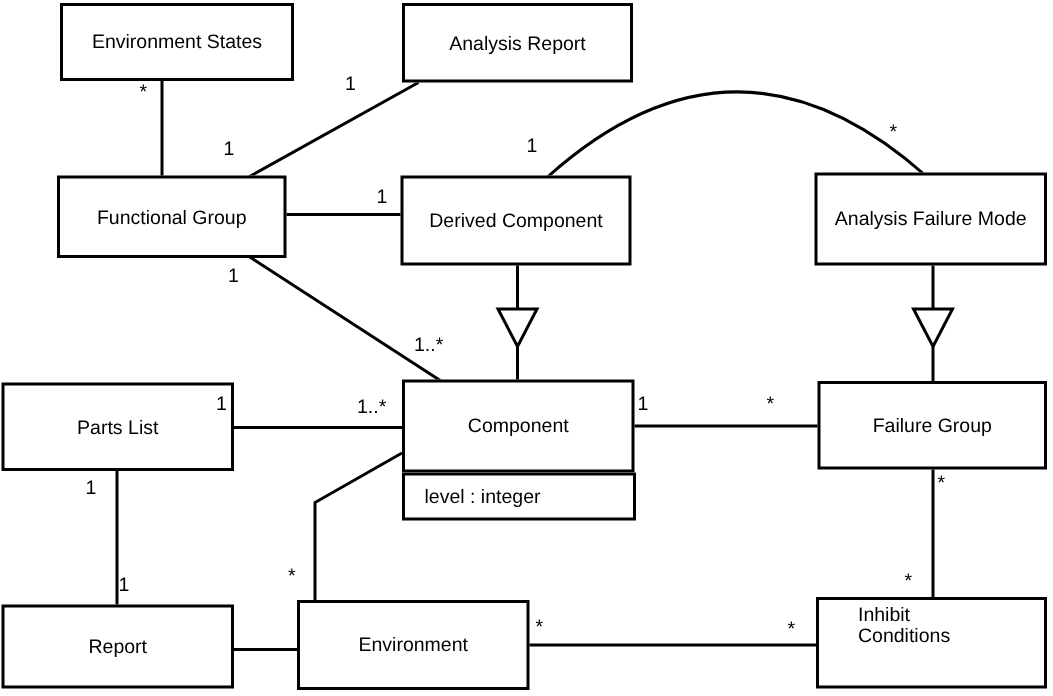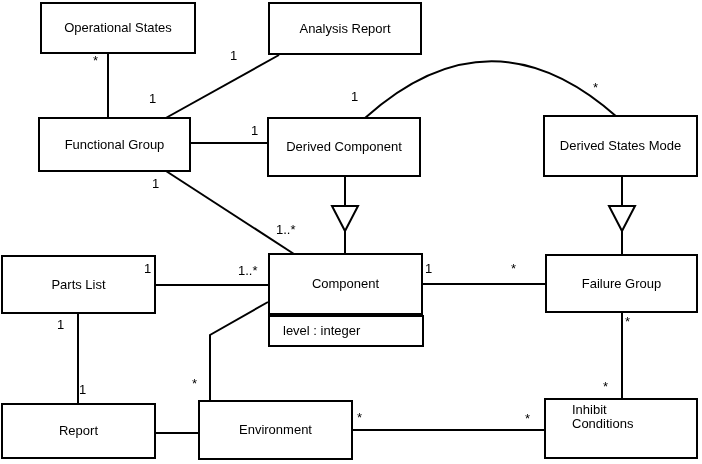--- a/index.html
+++ b/index.html
@@ -83,33 +83,33 @@
       <line x1="421" y1="284" x2="546" y2="284"></line>
       <line x1="78" y1="313" x2="78" y2="404"></line>
       <line x1="155" y1="433" x2="199" y2="433"></line>
       <polyline points="268,302 210,335 210,401"></polyline>
       <line x1="352" y1="430" x2="545" y2="430"></line>
       <line x1="622" y1="312" x2="622" y2="399"></line>
     </g>
   </svg>
 
   <div class="uml-box" id="box-os">
-      <span>Operational States</span>
+      <span>Environment States</span>
     </div>
   <div class="uml-box" id="box-ar">
       <span>Analysis Report</span>
     </div>
   <div class="uml-box" id="box-fg">
       <span>Functional Group</span>
     </div>
   <div class="uml-box" id="box-dc">
       <span>Derived Component</span>
     </div>
   <div class="uml-box" id="box-dfm">
-      <span>Derived States Mode</span>
+      <span>Analysis Failure Mode</span>
     </div>
   <div class="uml-box" id="box-pl">
       <span>Parts List</span>
     </div>
   <div class="uml-box attr" id="box-comp-attr">
       <span>level : integer</span>
     </div>
   <div class="uml-box" id="box-comp">
       <span>Component</span>
     </div>

